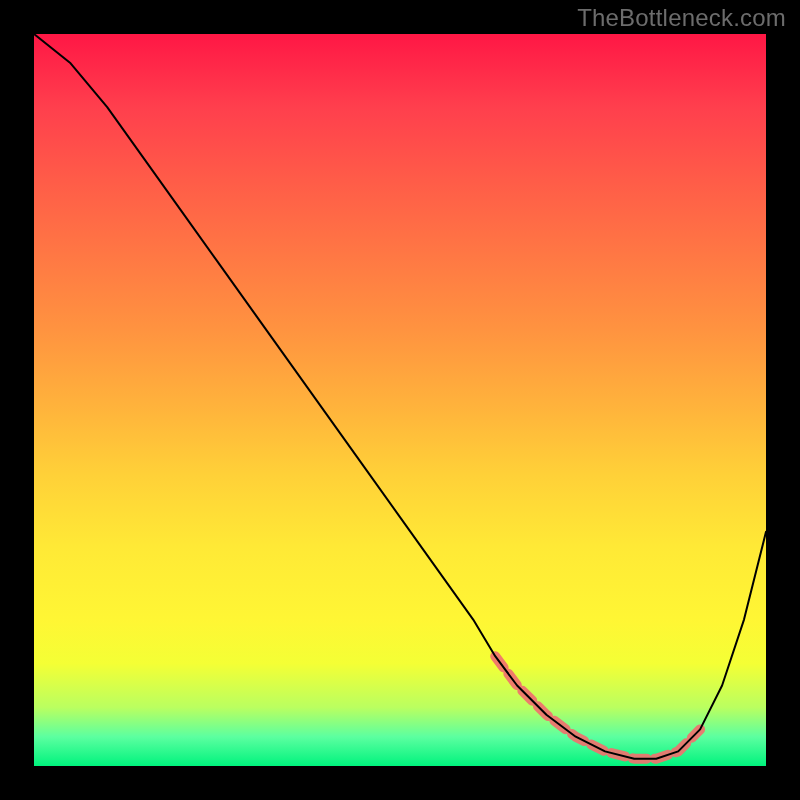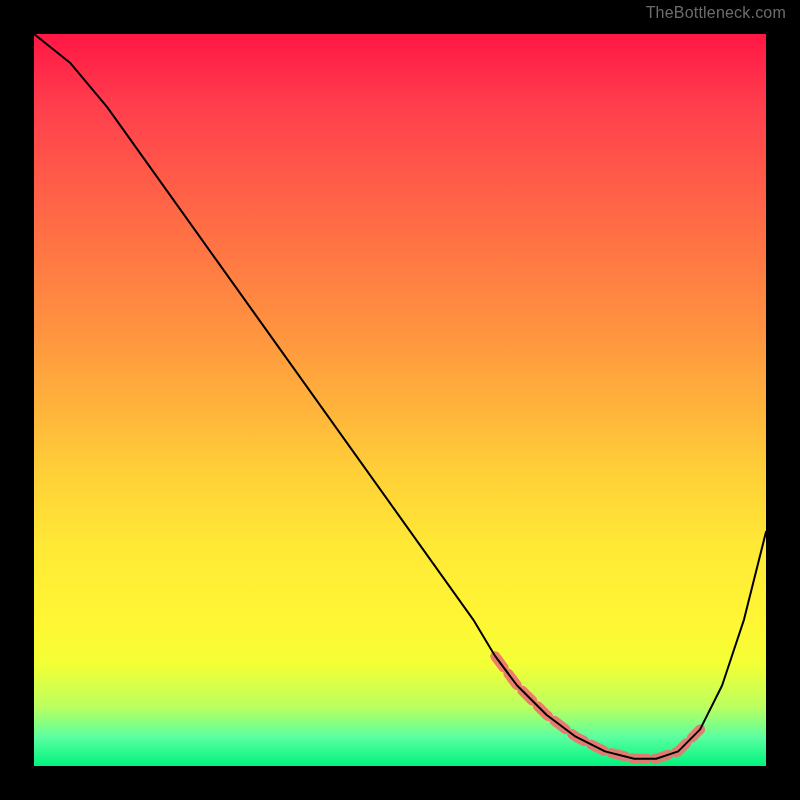--- a/index.html
+++ b/index.html
@@ -15,21 +15,21 @@
     position: relative;
     width: 800px;
     height: 800px;
     background: #000;
   }
   .watermark {
     position: absolute;
     top: 4px;
     right: 14px;
     color: #6c6c6c;
-    font-size: 16px;
+    font-size: 24px;
     font-weight: 500;
     letter-spacing: 0.2px;
     z-index: 5;
   }
   .plot-area {
     position: absolute;
     left: 34px;
     top: 34px;
     width: 732px;
     height: 732px;

